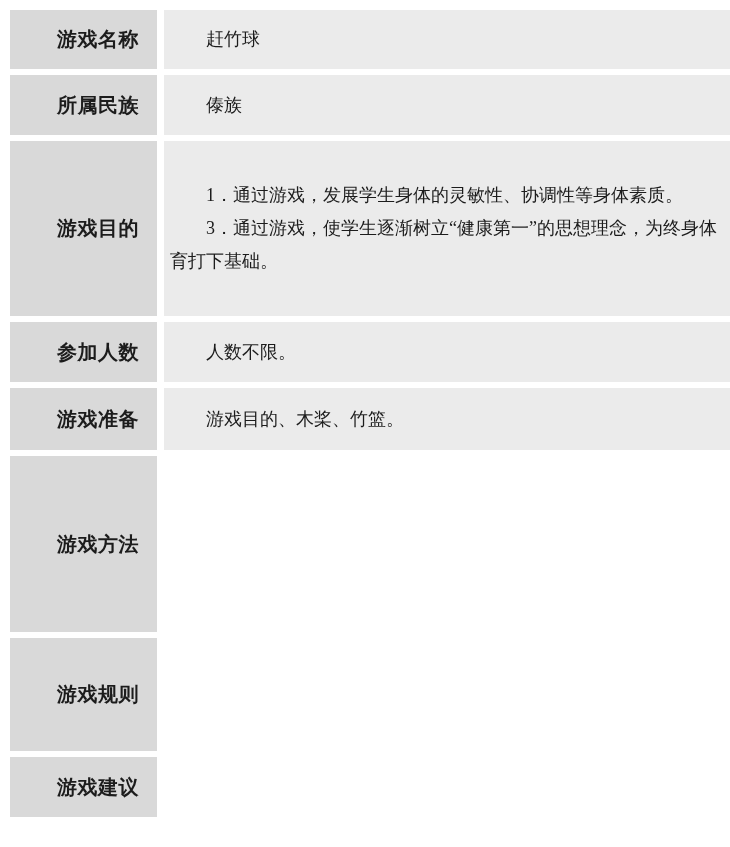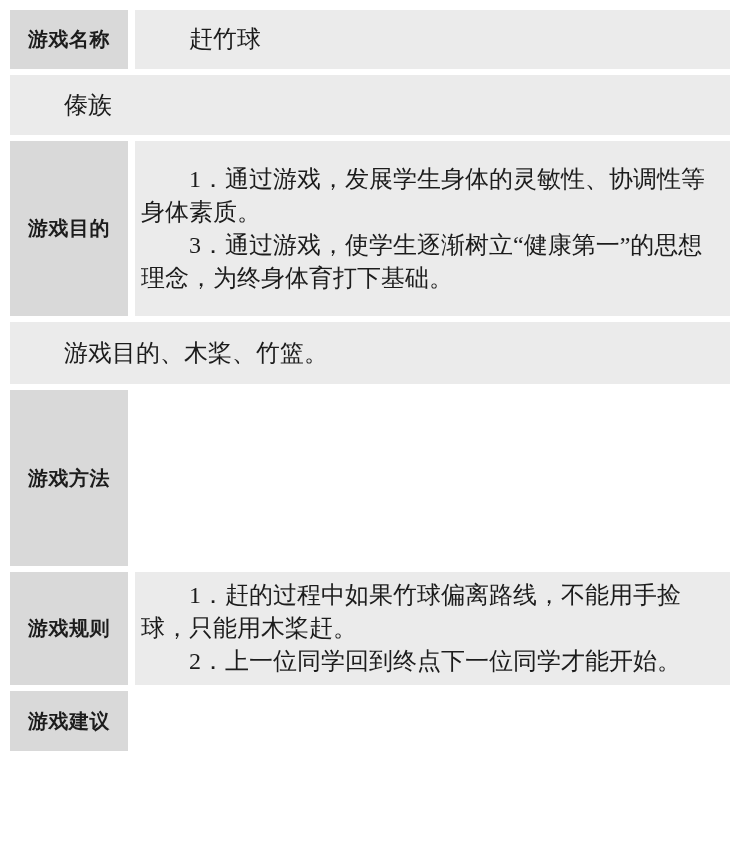--- a/index.html
+++ b/index.html
@@ -31,80 +31,91 @@
     margin-right: 7px;
     background: var(--label-bg, #d9d9d9);
     display: flex;
     align-items: center;
     justify-content: center;
     font-family: "Liberation Sans", "DejaVu Sans", sans-serif;
     font-weight: bold;
     font-size: 20px;
     letter-spacing: 0.5px;
     text-align: center;
+    padding-left: 29px;
   }
   .content-cell {
     flex: 1 1 auto;
     background: var(--content-bg, #ebebeb);
     display: flex;
     flex-direction: column;
     justify-content: center;
     padding: 4px 8px 4px 6px;
     box-sizing: border-box;
-    font-size: 24px;
+    font-size: 18px;
     line-height: 33px;
   }
   .content-cell p {
     margin: 0;
     text-indent: 2em;
   }
 </style>
 </head>
 <body style="color: rgb(28, 28, 28); background: rgb(255, 255, 255);">
 
 <div id="doc">
     <div class="row" style="min-height: 59px;">
       <div class="label-cell">
         <span>游戏名称</span>
       </div>
       <div class="content-cell">
         <p>赶竹球</p>
       </div>
     </div>
     <div class="row" style="min-height: 60px;">
+      <div class="label-cell">
+        <span>所属民族</span>
+      </div>
       <div class="content-cell">
         <p>傣族</p>
       </div>
     </div>
     <div class="row" style="min-height: 175px;">
       <div class="label-cell">
         <span>游戏目的</span>
       </div>
       <div class="content-cell">
         <p>1．通过游戏，发展学生身体的灵敏性、协调性等身体素质。</p>
         <p>3．通过游戏，使学生逐渐树立“健康第一”的思想理念，为终身体育打下基础。</p>
       </div>
     </div>
+    <div class="row" style="min-height: 60px;">
+      <div class="label-cell">
+        <span>参加人数</span>
+      </div>
+      <div class="content-cell">
+        <p>人数不限。</p>
+      </div>
+    </div>
     <div class="row" style="min-height: 62px;">
+      <div class="label-cell">
+        <span>游戏准备</span>
+      </div>
       <div class="content-cell">
         <p>游戏目的、木桨、竹篮。</p>
       </div>
     </div>
     <div class="row" style="min-height: 176px;">
       <div class="label-cell">
         <span>游戏方法</span>
       </div>
     </div>
     <div class="row" style="min-height: 113px;">
       <div class="label-cell">
         <span>游戏规则</span>
       </div>
-      <div class="content-cell">
-        <p>1．赶的过程中如果竹球偏离路线，不能用手捡球，只能用木桨赶。</p>
-        <p>2．上一位同学回到终点下一位同学才能开始。</p>
-      </div>
     </div>
     <div class="row" style="min-height: 60px; gap: 16px;">
       <div class="label-cell">
         <span>游戏建议</span>
       </div>
     </div>
   </div>
 
 </body></html>

